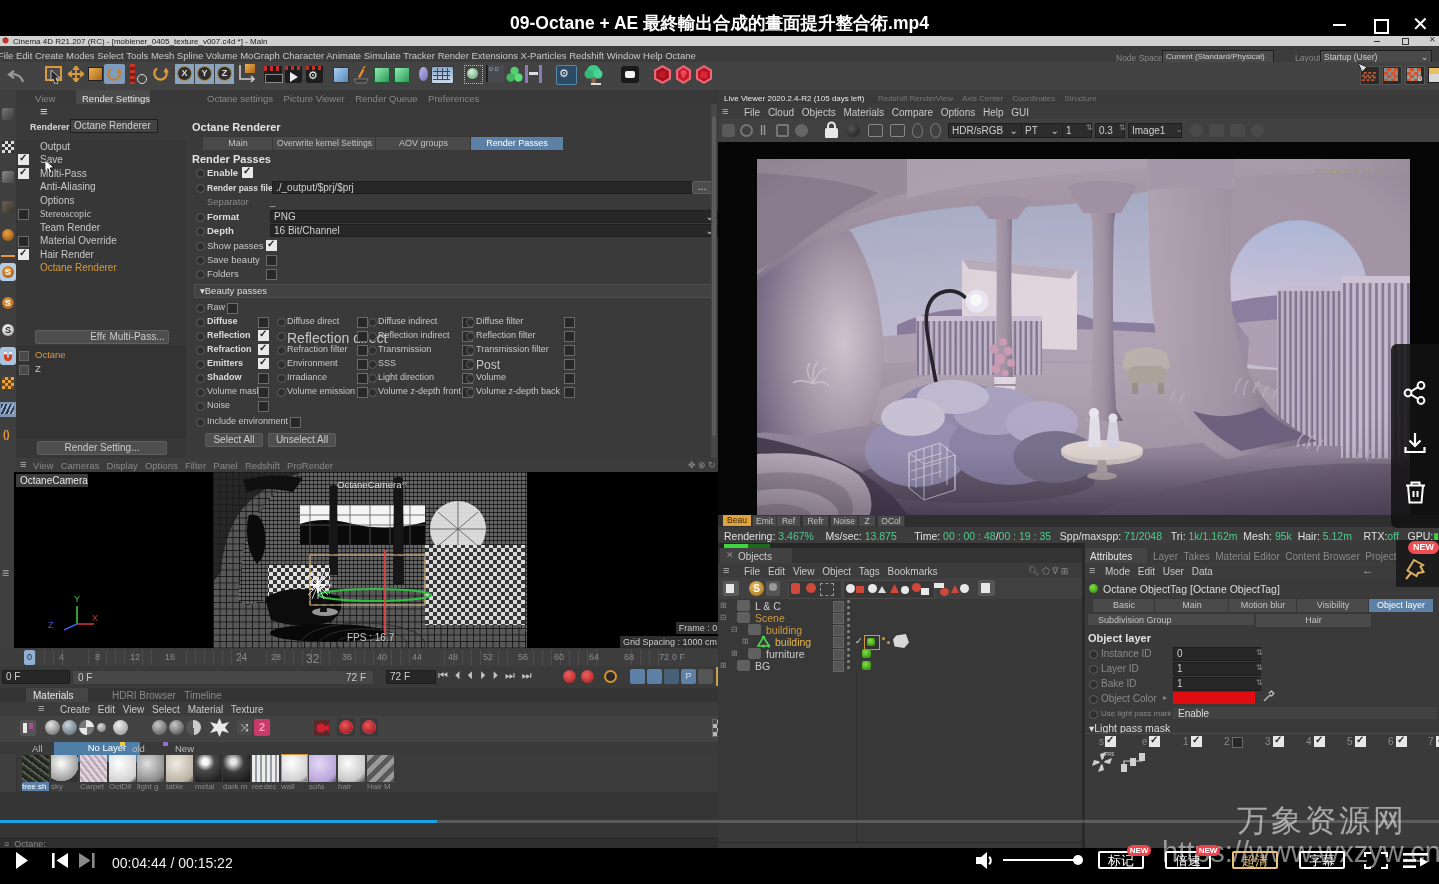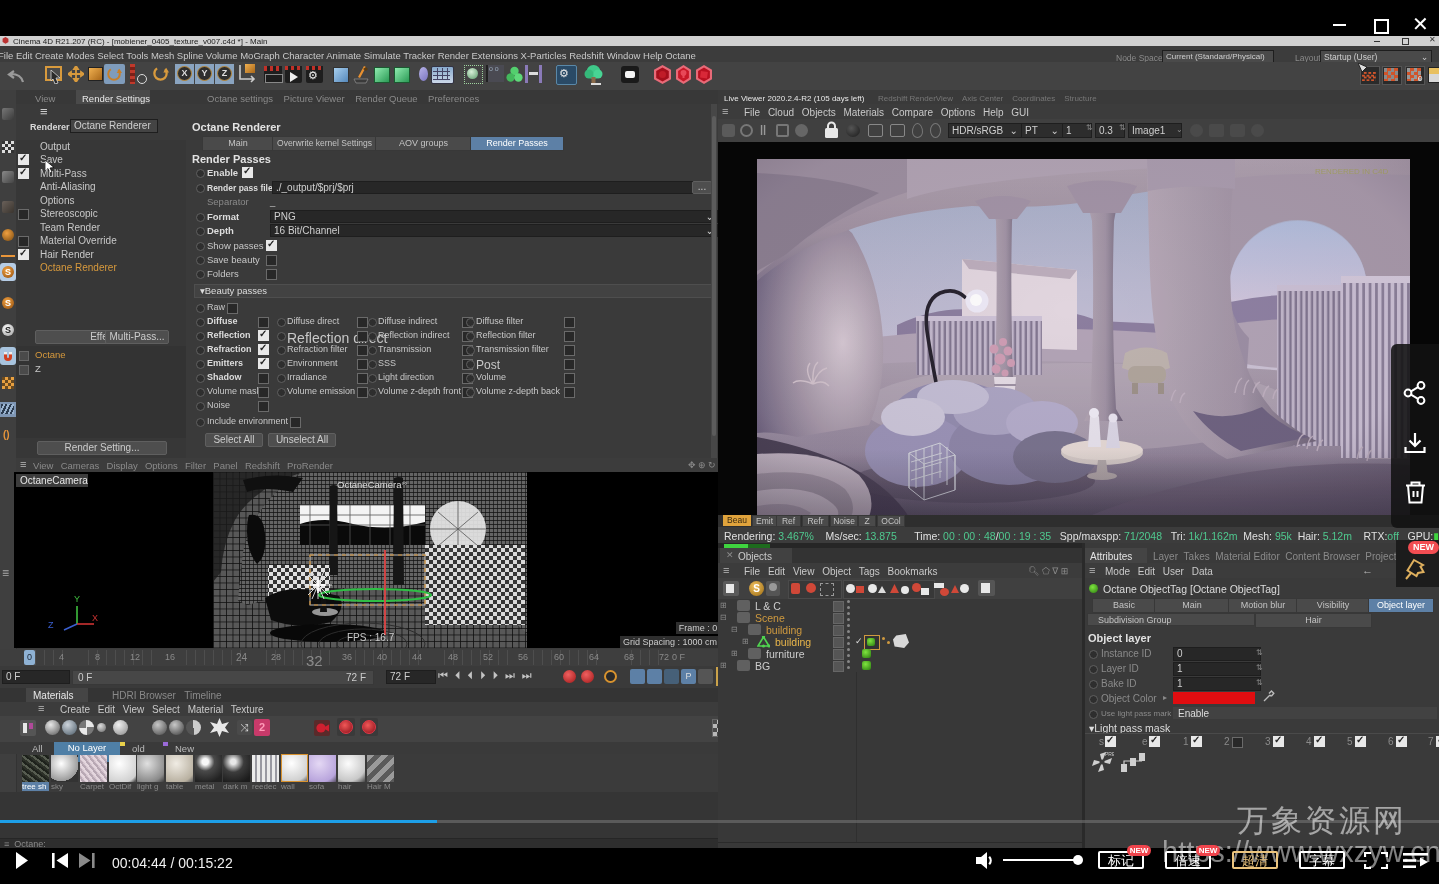--- a/index.html
+++ b/index.html
@@ -14,20 +14,21 @@
 .rad{position:absolute;width:7px;height:7px;border-radius:50%;background:#2e2e2e;border:1px solid #606060;}
 .inp{position:absolute;background:#272727;border:1px solid #1e1e1e;color:#cfcfcf;font-size:10px;line-height:12px;padding:0 3px;}
 .btn{position:absolute;background:#4e4e4e;border:1px solid #5f5f5f;border-radius:2px;color:#ccc;font-size:10px;text-align:center;}
 .tab{position:absolute;background:#4a4a4a;color:#c4c4c4;font-size:9px;text-align:center;border:1px solid #383838;white-space:nowrap;overflow:hidden;}
 .tabsel{background:#5d80a6;color:#fff;}
 </style></head>
 <body>
 <div id="stage">
 
 <div class="ab" style="left:0;top:0;width:1439px;height:36px;background:#000;"></div>
+<div class="ab tx" style="left:0;top:11px;width:1439px;text-align:center;color:#fff;font-size:17.5px;font-weight:bold;">09-Octane + AE 最終輸出合成的畫面提升整合術.mp4</div>
 <div class="ab" style="left:1333px;top:24px;width:13px;height:2px;background:#fff;"></div>
 <div class="ab" style="left:1374px;top:19px;width:11px;height:11px;border:2px solid #fff;"></div>
 <div class="ab tx" style="left:1412px;top:12px;color:#fff;font-size:20px;">✕</div>
 
 <div class="ab" style="left:0;top:36px;width:1439px;height:809px;background:#3b3b3b;"></div>
 <div id="c4d" class="ab" style="left:0;top:36px;width:1439px;height:809px;">
 
   <div class="ab" style="left:0;top:0;width:1439px;height:10px;background:#d0d0d0;"></div>
   <div class="ab tx" style="left:2px;top:0px;color:#b33;font-size:8px;">⬢</div>
   <div class="ab tx" style="left:13px;top:1px;color:#1a1a1a;font-size:8px;">Cinema 4D R21.207 (RC) - [mobiener_0405_texture_v007.c4d *] - Main</div>
@@ -196,21 +197,21 @@
     <div class="cbk" style="left:18px;top:118px;"></div>
     <div class="ab tx" style="left:40px;top:118px;font-size:10px;">Save</div>
     <svg class="ab" style="left:45px;top:124px" width="10" height="14" viewBox="0 0 10 14">
           <polygon points="0,0 0,11 3,8.6 5,13 7,12 5,8 9,7.5" fill="#fff" stroke="#000" stroke-width=".7"></polygon>
         </svg>
     <div class="cbk" style="left:18px;top:132px;"></div>
     <div class="ab tx" style="left:40px;top:132px;font-size:10px;">Multi-Pass</div>
     <div class="ab tx" style="left:40px;top:145px;font-size:10px;">Anti-Aliasing</div>
     <div class="ab tx" style="left:40px;top:159px;font-size:10px;">Options</div>
     <div class="cb" style="left:18px;top:173px;"></div>
-    <div class="ab tx" style="left:40px;top:172px;font-size:10px;">Stereoscopic</div>
+    <div class="ab tx" style="left:40px;top:172px;font-size:10px;font-family:Liberation Serif, serif;">Stereoscopic</div>
     <div class="ab tx" style="left:40px;top:186px;font-size:10px;">Team Render</div>
     <div class="cb" style="left:18px;top:200px;"></div>
     <div class="ab tx" style="left:40px;top:199px;font-size:10px;">Material Override</div>
     <div class="cbk" style="left:18px;top:213px;"></div>
     <div class="ab tx" style="left:40px;top:213px;font-size:10px;">Hair Render</div>
     <div class="ab tx" style="left:40px;top:226px;font-size:10px;color:#d89a3d;">Octane Renderer</div>
 
     <div class="btn" style="left:35px;top:294px;width:62px;height:12px;line-height:12px;padding-left:40px;">Effect...</div>
     <div class="btn" style="left:105px;top:294px;width:62px;height:12px;line-height:12px;">Multi-Pass...</div>
     <div class="ab" style="left:16px;top:310px;width:170px;height:92px;background:#333;"></div>
@@ -418,21 +419,21 @@
     <div class="ab" style="left:0;top:613px;width:722px;height:17px;background:#3e3e3e;border-bottom:1px solid #323232;"></div>
     <div class="ab" style="left:27px;top:614px;width:640px;height:15px;background:repeating-linear-gradient(90deg,transparent 0 8.1px,#4e4e4e 8.1px 8.9px);"></div>
         <div class="ab" style="left:24px;top:614px;width:11px;height:15px;background:#8fb2d4;border-radius:2px;color:#1a2633;font-size:9px;text-align:center;line-height:15px;">0</div>
         <div class="ab tx dim" style="left:59px;top:616px;font-size:9px;">4</div>
         <div class="ab tx dim" style="left:95px;top:616px;font-size:9px;">8</div>
         <div class="ab tx dim" style="left:130px;top:616px;font-size:9px;">12</div>
         <div class="ab tx dim" style="left:165px;top:616px;font-size:9px;">16</div>
         <div class="ab tx dim" style="left:200px;top:616px;font-size:9px;margin-top:14px;">20</div>
         <div class="ab tx dim" style="left:236px;top:616px;font-size:10px;">24</div>
         <div class="ab tx dim" style="left:271px;top:616px;font-size:9px;">28</div>
-        <div class="ab tx dim" style="left:306px;top:616px;font-size:15px;">32</div>
+        <div class="ab tx dim" style="left:306px;top:616px;font-size:12px;">32</div>
         <div class="ab tx dim" style="left:342px;top:616px;font-size:9px;">36</div>
         <div class="ab tx dim" style="left:377px;top:616px;font-size:9px;">40</div>
         <div class="ab tx dim" style="left:412px;top:616px;font-size:9px;">44</div>
         <div class="ab tx dim" style="left:448px;top:616px;font-size:9px;">48</div>
         <div class="ab tx dim" style="left:483px;top:616px;font-size:9px;">52</div>
         <div class="ab tx dim" style="left:518px;top:616px;font-size:9px;">56</div>
         <div class="ab tx dim" style="left:554px;top:616px;font-size:9px;">60</div>
         <div class="ab tx dim" style="left:589px;top:616px;font-size:9px;">64</div>
         <div class="ab tx dim" style="left:624px;top:616px;font-size:9px;">68</div>
         <div class="ab tx dim" style="left:659px;top:616px;font-size:9px;">72</div>
@@ -485,21 +486,21 @@
             <polygon points="7,6 13,2.5 13,9.5" fill="#d02030"></polygon>
           </svg>
       <div class="ab" style="left:337px;top:682px;width:18px;height:18px;background:#3a3a3a;border-radius:2px;"></div>
       <div class="ab" style="left:339px;top:684px;width:14px;height:14px;border-radius:50%;background:radial-gradient(circle at 40% 35%,#f05858,#8a0f18);border:1.5px solid #e03848;box-sizing:border-box;"></div>
       <div class="ab" style="left:360px;top:682px;width:18px;height:18px;background:#3a3a3a;border-radius:2px;"></div>
       <div class="ab" style="left:362px;top:684px;width:14px;height:14px;border-radius:50%;background:radial-gradient(circle at 40% 35%,#f05858,#8a0f18);border:1.5px solid #e03848;box-sizing:border-box;"></div>
       <div class="ab" style="left:712px;top:683px;width:16px;height:16px;background:repeating-conic-gradient(#b8b8b8 0 25%,#4a4a4a 0 50%) 0 0/8px 8px;border:1px solid #666;"></div>
     </div>
     <div class="ab" style="left:0;top:706px;width:722px;height:12px;background:#3a3a3a;"></div>
     <div class="ab tx" style="left:32px;top:707px;font-size:9.5px;color:#bbb;">All</div>
-    <div class="ab" style="left:54px;top:706px;width:66px;height:20px;background:#4f7fa6;color:#fff;font-size:9.5px;text-align:center;line-height:12px;">No Layer</div>
+    <div class="ab" style="left:54px;top:706px;width:66px;height:20px;background:#4f7fa6;color:#fff;font-size:9.5px;text-align:center;line-height:12px;padding-left:20px;">No Layer</div>
     <div class="ab" style="left:120px;top:706px;width:5px;height:4px;background:#e8d04a;"></div>
     <div class="ab tx" style="left:132px;top:707px;font-size:9.5px;color:#bbb;">old</div>
     <div class="ab" style="left:163px;top:706px;width:5px;height:4px;background:#9a6ad8;"></div>
     <div class="ab tx" style="left:175px;top:707px;font-size:9.5px;color:#bbb;">New</div>
     <div id="thumbs">
       <div class="ab" style="left:22px;top:719px;width:27px;height:27px;background:repeating-linear-gradient(37deg,#2c3028 0 2px,#565c50 2px 4px,#1e221c 4px 6px);"></div>
       <div class="ab" style="left:22px;top:746px;width:27px;height:9px;background:#5d80a6;color:#fff;font-size:8px;line-height:9px;overflow:hidden;">tree sh</div>
       <div class="ab" style="left:51px;top:719px;width:27px;height:27px;background:radial-gradient(circle at 38% 32%,#fff,#9a9a9a 70%,#333 71%);"></div>
       <div class="ab tx dim" style="left:51px;top:746px;font-size:8px;">sky</div>
       <div class="ab" style="left:80px;top:719px;width:27px;height:27px;background:repeating-linear-gradient(52deg,#e4d6de 0 2px,#b8a8b4 2px 4px,#d4c4ce 4px 5px);"></div>

